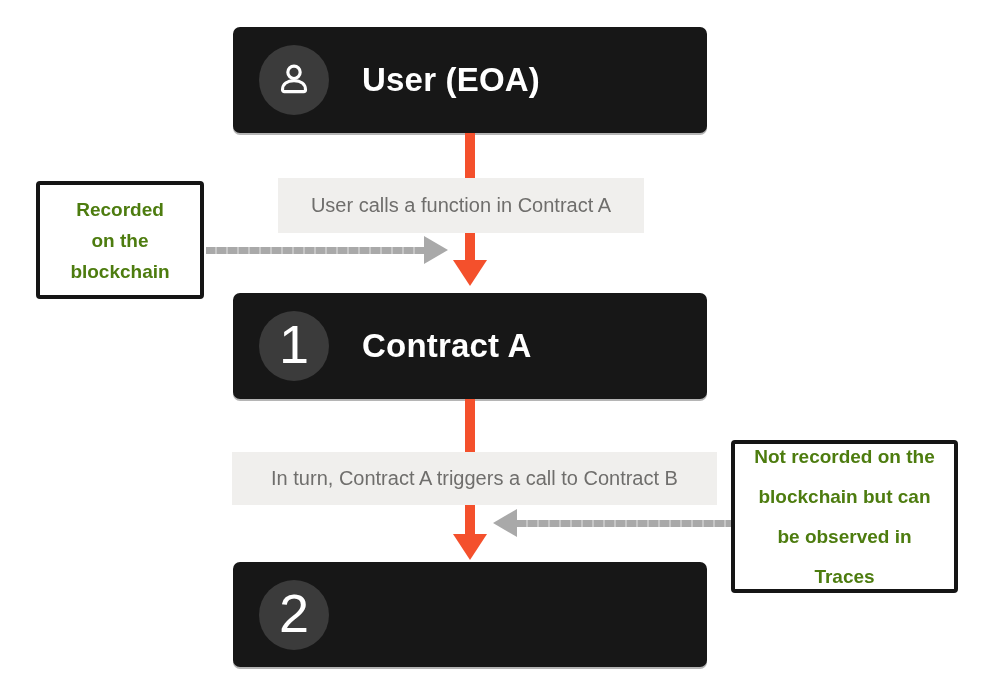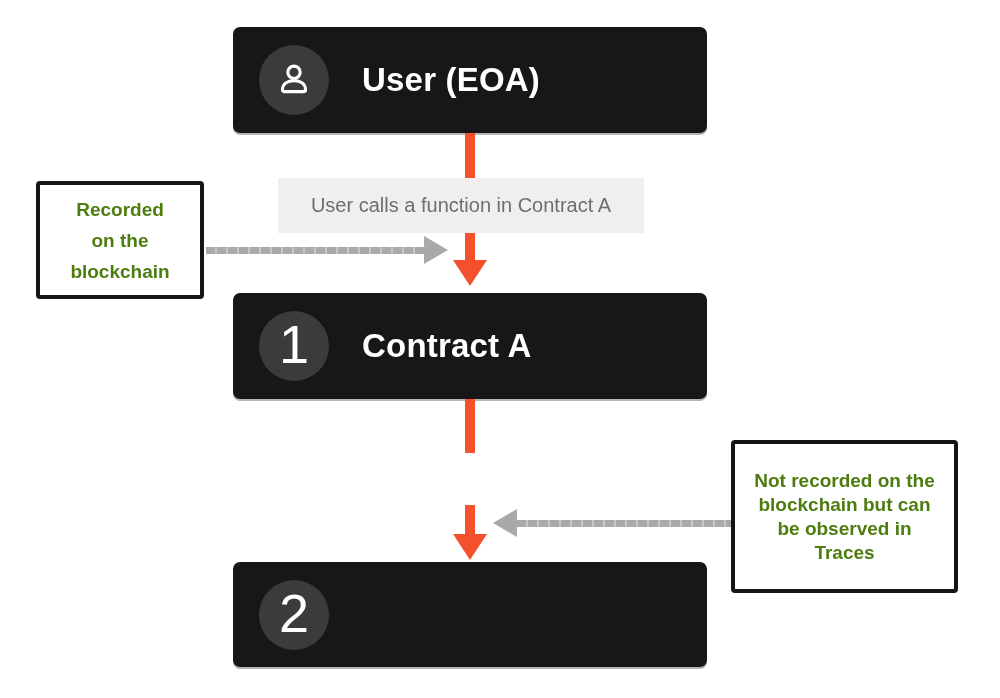--- a/index.html
+++ b/index.html
@@ -83,22 +83,23 @@
     <div class="node-title">Contract A</div>
   </div>
 
   <div class="node" style="top:562px;height:105px;">
     <div class="avatar">
       <span class="badge-num">2</span>
     </div>
   </div>
 
   <div class="edge-label" style="left:278px;top:178px;width:366px;height:55px;">User calls a function in Contract A</div>
+  <div class="edge-label" style="left:232px;top:452px;width:485px;height:53px;">In turn, Contract A triggers a call to Contract B</div>
 
   <div class="callout" style="left:36px;top:181px;width:168px;height:118px;">Recorded
 on the
 blockchain</div>
-  <div class="callout" style="left:731px;top:440px;width:227px;height:153px;line-height:24px;">Not recorded on the
+  <div class="callout" style="left:731px;top:440px;width:227px;height:153px;line-height:40px;">Not recorded on the
 blockchain but can
 be observed in
 Traces</div>
 
 </div>
 
 </body></html>

